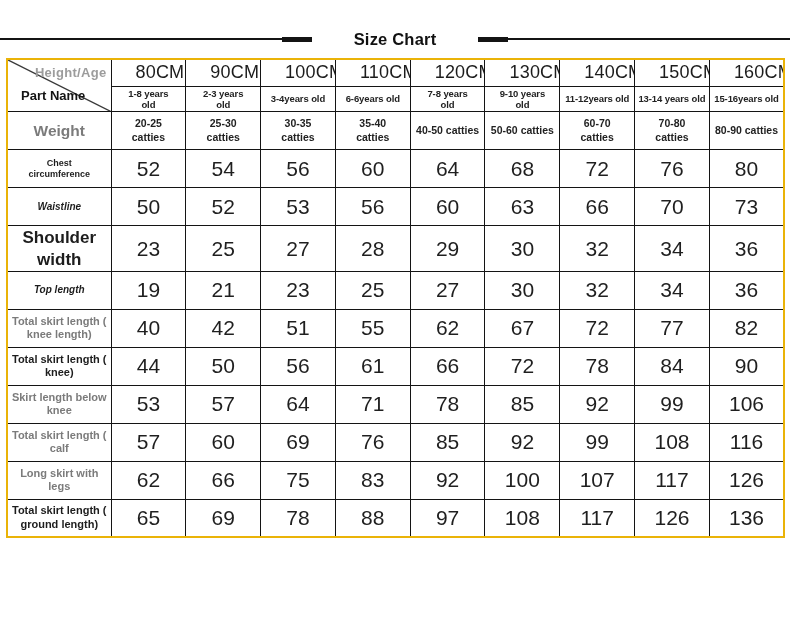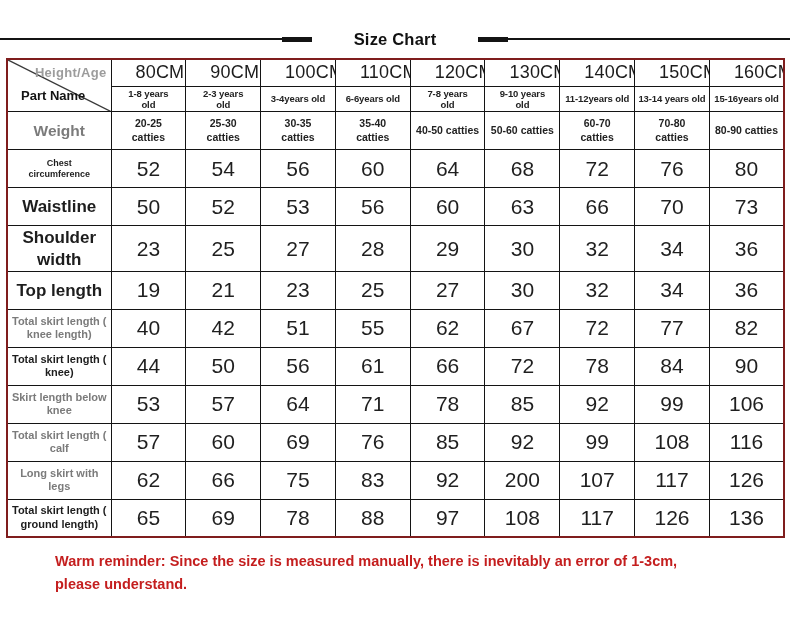--- a/index.html
+++ b/index.html
@@ -44,21 +44,21 @@
     color: #271e27;
     white-space: pre-line;
   }
 
   
   table.size-table {
     margin: 9px 0 0 6px;
     width: 778px;
     border-collapse: collapse;
     table-layout: fixed;
-    border: 2px solid #7f1d1d;
+    border: 2px solid #eab308;
   }
   .size-table th, .size-table td {
     border: 1.5px solid #141414;
     text-align: center;
     vertical-align: middle;
     padding: 1px 2px;
     overflow: hidden;
   }
   tr.hdr-heights { height: 27px; }
   tr.hdr-ages    { height: 24px; }
@@ -88,21 +88,21 @@
     font-size: 13px; font-weight: 700; color: #9c9c9c; letter-spacing: 0.3px;
   }
   .c-bl {
     position: absolute; bottom: 8px; left: 6px;
     font-size: 13px; font-weight: 700; color: #141414; padding-left: 7px;
   }
 
   
   th.row-label { font-weight: 700; line-height: 1.25; white-space: pre-line; }
   th.row-label.lg  { font-size: 15.5px; }
-  th.row-label.md  { font-size: 17px; }
+  th.row-label.md  { font-size: 10px; font-style: italic; }
   th.row-label.sm  { font-size: 17px; }
   th.row-label.xs  { font-size: 11px; }
   th.row-label.xxs { font-size: 9px; }
   th.row-label.muted { color: #7b7b7b; }
   th.row-label.dark  { color: #1d1d1d; }
 
   
   td.value {
     font-size: 21px;
     font-weight: 400;
@@ -309,37 +309,35 @@
           <td class="value">108</td>
           <td class="value">116</td>
         </tr>
         <tr>
           <th class="row-label xs muted">Long skirt with legs</th>
           <td class="value">62</td>
           <td class="value">66</td>
           <td class="value">75</td>
           <td class="value">83</td>
           <td class="value">92</td>
-          <td class="value">200</td>
+          <td class="value">100</td>
           <td class="value">107</td>
           <td class="value">117</td>
           <td class="value">126</td>
         </tr>
         <tr>
           <th class="row-label xs dark">Total skirt length (
 ground length)</th>
           <td class="value">65</td>
           <td class="value">69</td>
           <td class="value">78</td>
           <td class="value">88</td>
           <td class="value">97</td>
           <td class="value">108</td>
           <td class="value">117</td>
           <td class="value">126</td>
           <td class="value">136</td>
         </tr>
       </tbody>
   </table>
 
-  <p class="reminder">Warm reminder: Since the size is measured manually, there is inevitably an error of 1-3cm,
-please understand.</p>
 
 </div>
 
 </body></html>

